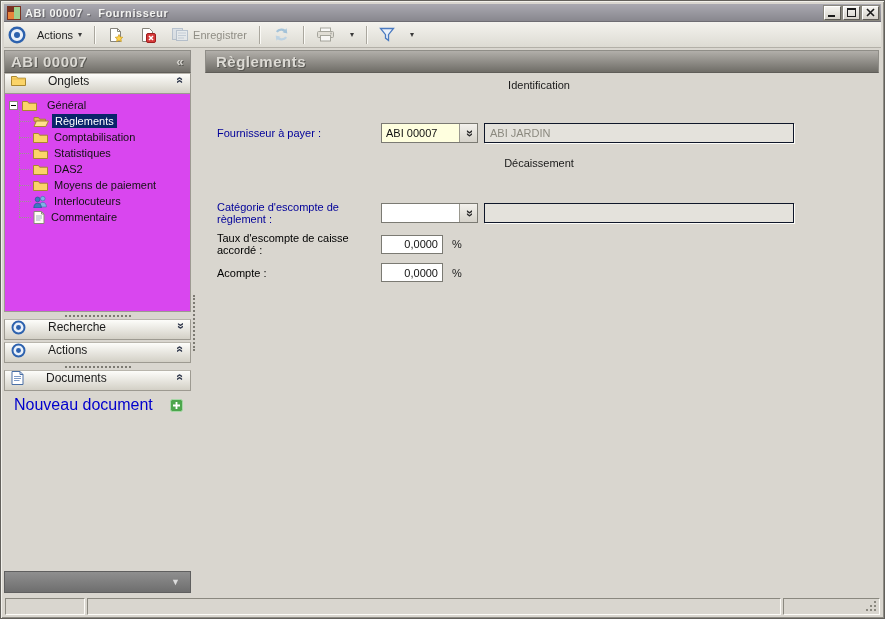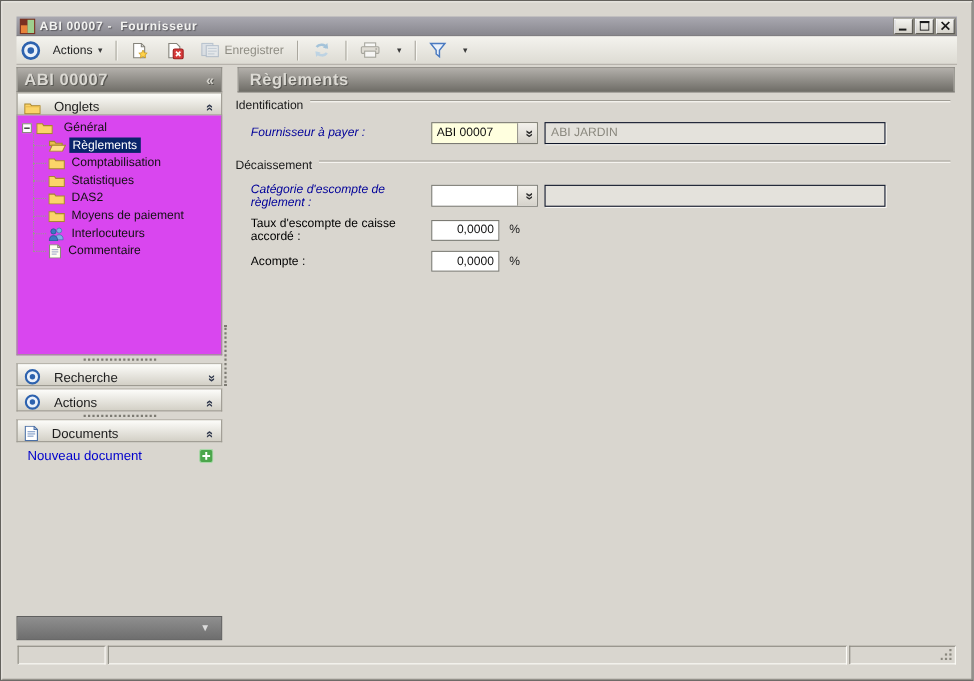--- a/index.html
+++ b/index.html
@@ -2,21 +2,21 @@
 <html><head>
 <meta charset="utf-8">
 <style>
   * { margin:0; padding:0; box-sizing:border-box; font-family:"Liberation Sans", sans-serif; }
   html,body { background:#7a7a7a; }
   .window {
     width:885px; height:619px; position:relative;
     background:#d9d6cf;
     border:1px solid #63615c;
     box-shadow: inset 1px 1px 0 #f2f1ec, inset -1px -1px 0 #8e8c85;
-    padding:14px;
+    padding:3px;
     display:flex; flex-direction:column;
   }
   
   .titlebar {
     height:18px; flex:0 0 18px;
     background:linear-gradient(#aaa9b1,#88878e);
     display:flex; align-items:center; padding:0 2px 0 3px;
     border-bottom:1px solid #6e6d73;
   }
   .app-icon { width:14px; height:14px; position:relative; background:#7a3020; margin-right:4px; flex:0 0 14px; }
@@ -50,21 +50,21 @@
     border:1px solid #8f8d87; border-bottom-color:#5f5d58;
     color:#dbd9d3; font-weight:bold; font-size:15px;
     display:flex; align-items:center; padding:0 6px; letter-spacing:.5px;
     text-shadow:1px 1px 0 #5a5954;
   }
   .big-header .spacer { flex:1; }
   .chev { font-size:13px; font-weight:bold; color:#d5d3cd; line-height:1; }
   .panel-header {
     height:21px; background:linear-gradient(#fdfdfa,#d3d0c6);
     border:1px solid #9d9a91; border-top-color:#b8b5ac;
-    display:flex; align-items:flex-end; gap:12px; padding:0 6px;
+    display:flex; align-items:flex-start; gap:22px; padding:0 6px;
     font-size:12px; color:#1c1c1c;
   }
   .panel-header .spacer { flex:1; }
   .pchev { display:inline-block; font-size:12px; font-weight:bold; color:#31394d; line-height:1; }
   .rot-up { transform:rotate(90deg); }
   .rot-down { transform:rotate(-90deg); }
   .tree {
     height:218px; flex:0 0 218px; background:#d946ef;
     border:1px solid #9d9a91; border-top:none;
     padding:3px 2px 0 4px; overflow:hidden; font-size:11px; color:#111;
@@ -77,46 +77,46 @@
   .tree-row { display:flex; align-items:center; height:16px; padding-left:10px; position:relative; }
   .twig { width:12px; flex:0 0 12px; border-top:1px dotted #9a988e; margin-right:2px; }
   .tree-label { padding:1px 3px; white-space:nowrap; }
   .tree-row.selected .tree-label { background:#0a246a; color:#fff; }
   .ticon { margin-right:3px; display:flex; flex:0 0 auto; }
   .hsplit { height:7px; display:flex; align-items:center; justify-content:center; }
   .hsplit .dots { width:66px; border-top:2px dotted #7c7a72; }
   .gap2 { height:2px; }
   .doc-body { flex:1; padding:5px 8px 0 10px; }
   .doc-link-row { display:flex; align-items:center; }
-  .doc-link { color:#0000cc; font-size:12px; flex:1; cursor:pointer; }
+  .doc-link { color:#0000cc; font-size:16px; flex:1; cursor:pointer; }
   .sb-bottom {
     height:22px; flex:0 0 22px; margin:0 0 4px 0;
     background:linear-gradient(#8f8f8f,#6e6e6e);
     border:1px solid #5f5f5f;
     display:flex; align-items:center; justify-content:flex-end; padding-right:10px;
   }
   .sb-bottom .arr { color:#dcdcdc; font-size:9px; }
   
   .vsplit { width:6px; flex:0 0 6px; display:flex; align-items:center; justify-content:center; }
   .vsplit .vdots { height:56px; border-left:2px dotted #7c7a72; }
   
   .main { flex:1; padding:2px 2px 0 0; display:flex; flex-direction:column; font-size:11px; }
   .main-header {
     height:23px; margin-left:8px;
     background:linear-gradient(#b2afaa,#6f6d67);
     border:1px solid #8f8d87; border-bottom-color:#5f5d58;
     color:#dcdad4; font-weight:bold; font-size:15px;
     display:flex; align-items:center; padding:0 10px; letter-spacing:.5px;
     text-shadow:1px 1px 0 #5a5954;
   }
-  .group-legend { display:flex; align-items:flex-start; gap:6px; margin:6px 4px 0 6px; color:#1a1a1a; font-size:11px; }
+  .group-legend { display:flex; align-items:center; gap:20px; margin:6px 4px 0 6px; color:#1a1a1a; font-size:11px;flex-direction:column; }
   .group-legend .gline { flex:1; height:2px; border-top:1px solid #9a978e; border-bottom:1px solid #fdfcf8; margin-top:1px; }
   .frow { display:flex; align-items:center; margin-top:9px; }
   .flabel { width:184px; padding-left:20px; font-size:11px; }
-  .flabel.navy { color:#000099;font-style:italic; }
+  .flabel.navy { color:#000099; }
   .combo { display:flex; width:97px; height:20px; border:1px solid #7b7a73; background:#ffffdf; }
   .combo.white { background:#fff; }
   .combo .cval { flex:1; padding:3px 3px 0 4px; font-size:11px; color:#111; overflow:hidden; white-space:nowrap; }
   .combo .cbtn {
     width:18px; flex:0 0 18px; background:linear-gradient(#f3f1ec,#d6d3cb);
     border-left:1px solid #9a988f; display:flex; align-items:center; justify-content:center;
   }
   .combo .cbtn .pchev { color:#2c2c2c; font-size:13px; }
   .ro-field {
     width:310px; height:20px; margin-left:6px;

